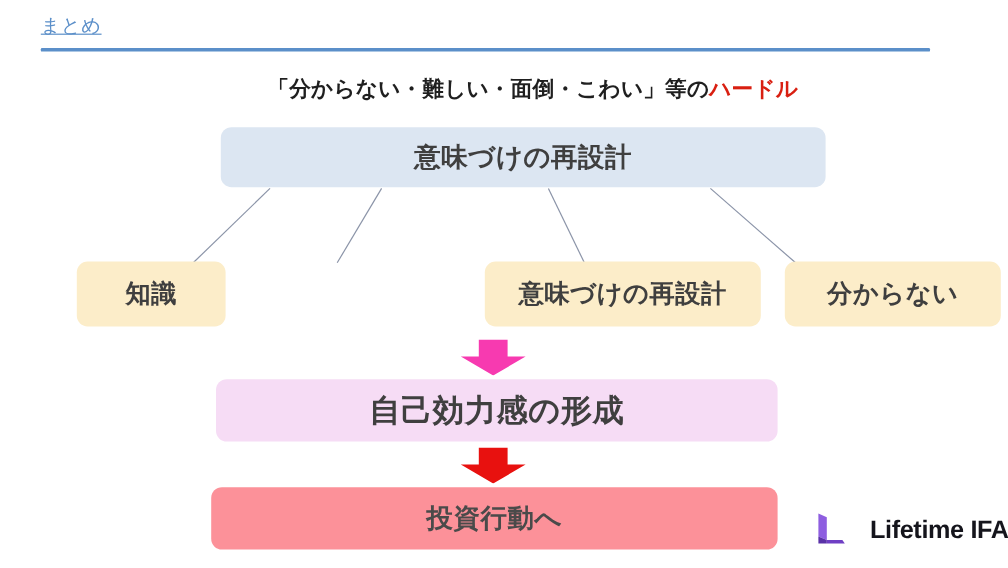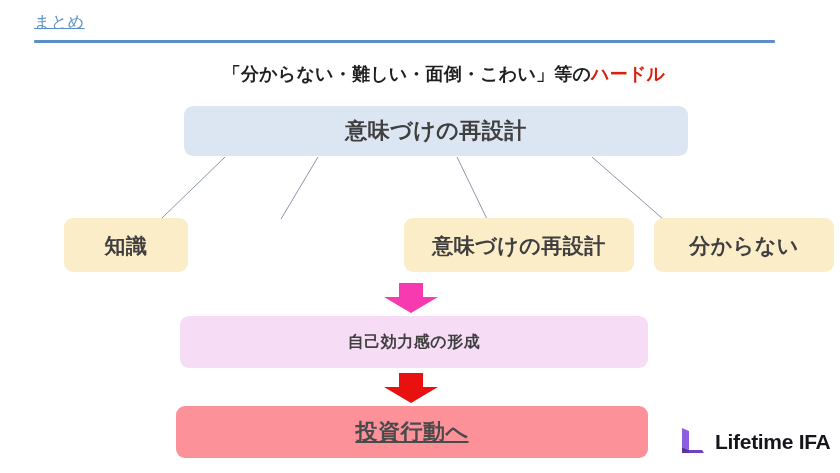--- a/index.html
+++ b/index.html
@@ -97,33 +97,32 @@
   #box-lever-1 { left: 180px; width: 176px; }
   #box-lever-2 { left: 376px; width: 230px; }
   #box-lever-3 { left: 626px; width: 180px; }
 
   #box-selfefficacy {
     left: 180px;
     top: 316px;
     width: 468px;
     height: 52px;
     background: #f6dcf5;
-    font-size: 16px;
+    font-size: 26px;
     color: #3f3f3f;
   }
 
   #box-action {
     left: 176px;
     top: 406px;
     width: 472px;
     height: 52px;
     background: #fc9199;
     font-size: 22px;
     color: #4a4a4a;
-    text-decoration: underline;
   }
 
   
   #connectors {
     position: absolute;
     left: 0;
     top: 0;
     width: 840px;
     height: 473px;
     pointer-events: none;
@@ -136,21 +135,21 @@
   #arrow-pink { left: 381px; top: 283px; }
   #arrow-red  { left: 381px; top: 373px; }
 
   
   #logo {
     position: absolute;
     left: 679px;
     top: 427px;
     display: flex;
     align-items: center;
-    gap: 10px;
+    gap: 20px;
   }
   #logo-text {
     font-size: 21px;
     font-weight: bold;
     color: #15151c;
     letter-spacing: -0.3px;
     white-space: nowrap;
   }
 </style>
 </head>

